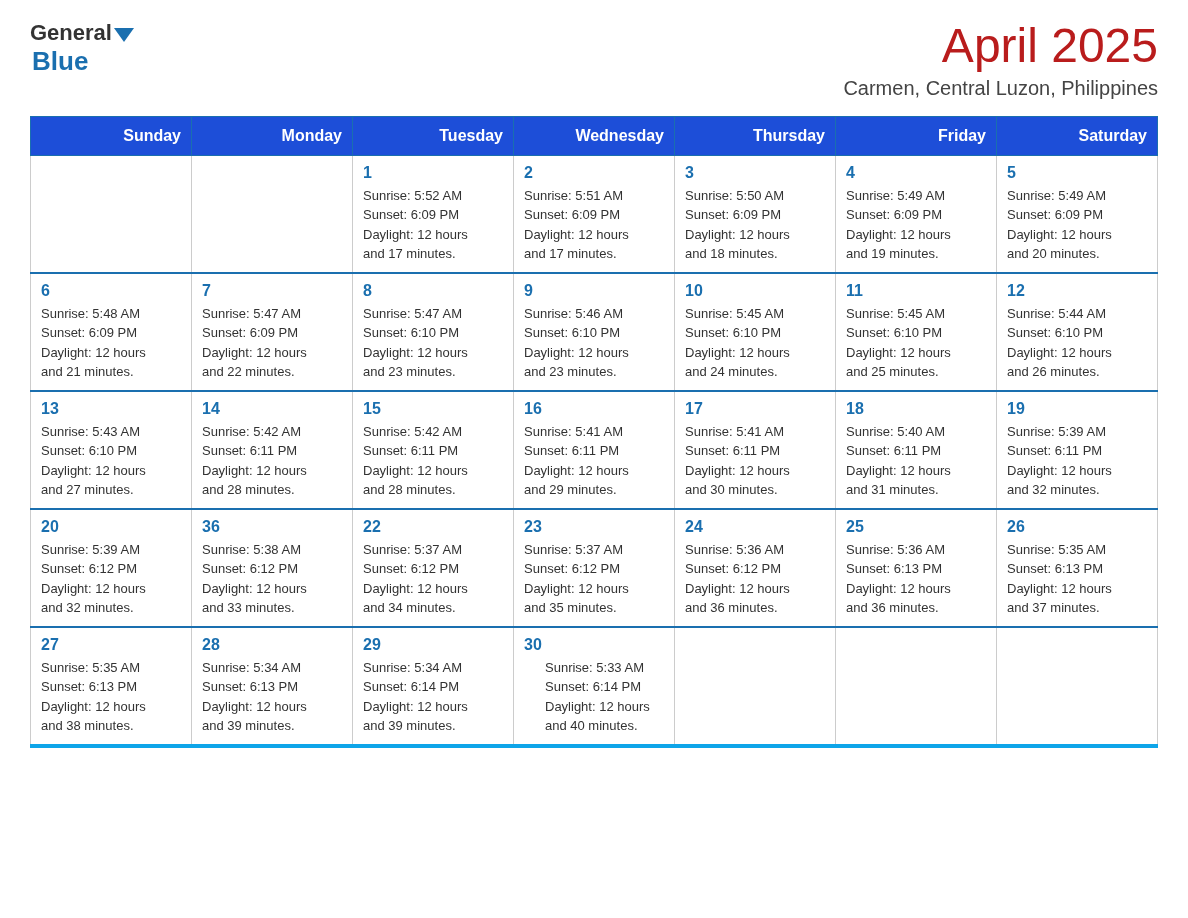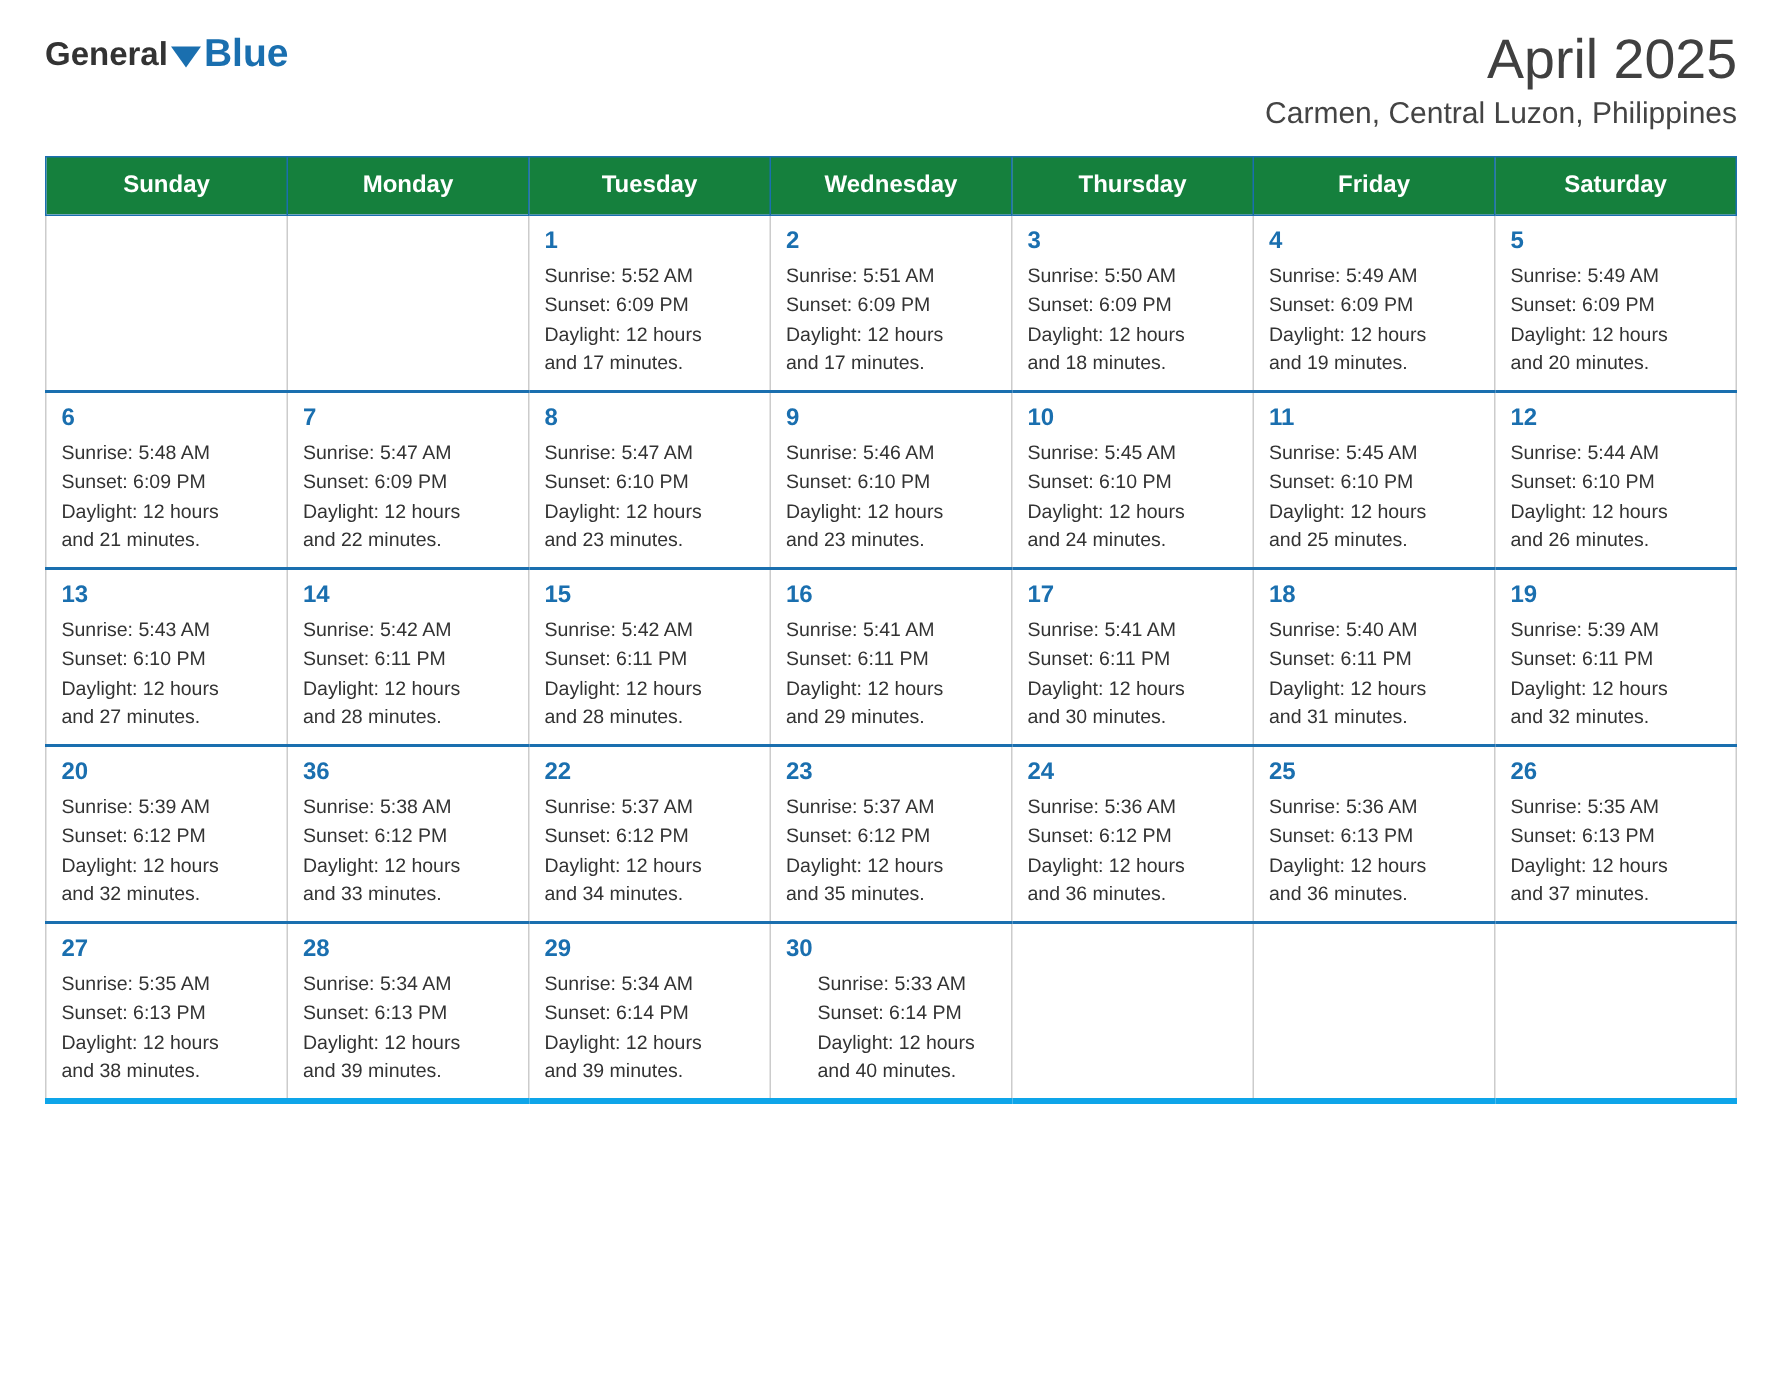--- a/index.html
+++ b/index.html
@@ -25,58 +25,58 @@
       width: 0;
       height: 0;
       border-left: 10px solid transparent;
       border-right: 10px solid transparent;
       border-top: 14px solid #1a6faf;
       margin-left: 2px;
       margin-top: 4px;
     }
     .logo-wrapper {
       display: flex;
-      flex-direction: row;
+      flex-direction: column;
     }
     .logo-line1 {
       display: flex;
       align-items: center;
     }
     .logo-line2 {
       color: #1a6faf;
       font-size: 26px;
       font-weight: bold;
       margin-left: 2px;
     }
     .title-area {
       text-align: right;
     }
     .month-year-title {
-      font-size: 37px;
+      font-size: 48px;
       font-weight: normal;
-      color: #404040;
+      color: #b91c1c;
       line-height: 1.1;
     }
     .location-subtitle {
       font-size: 20px;
       color: #444;
       margin-top: 4px;
     }
     .calendar-table {
       width: 100%;
       border-collapse: collapse;
       border: 1px solid #ccc;
     }
     .calendar-table th {
-      background-color: #15803d;
+      background-color: #1d4ed8;
       color: #fff;
       padding: 10px 10px;
       font-size: 16px;
       font-weight: bold;
-      text-align: center;
+      text-align: right;
       border: 1px solid #1a6faf;
     }
     .calendar-table td {
       vertical-align: top;
       padding: 8px 10px;
       border: 1px solid #ccc;
       width: 14.28%;
       min-height: 100px;
     }
     .day-number {

